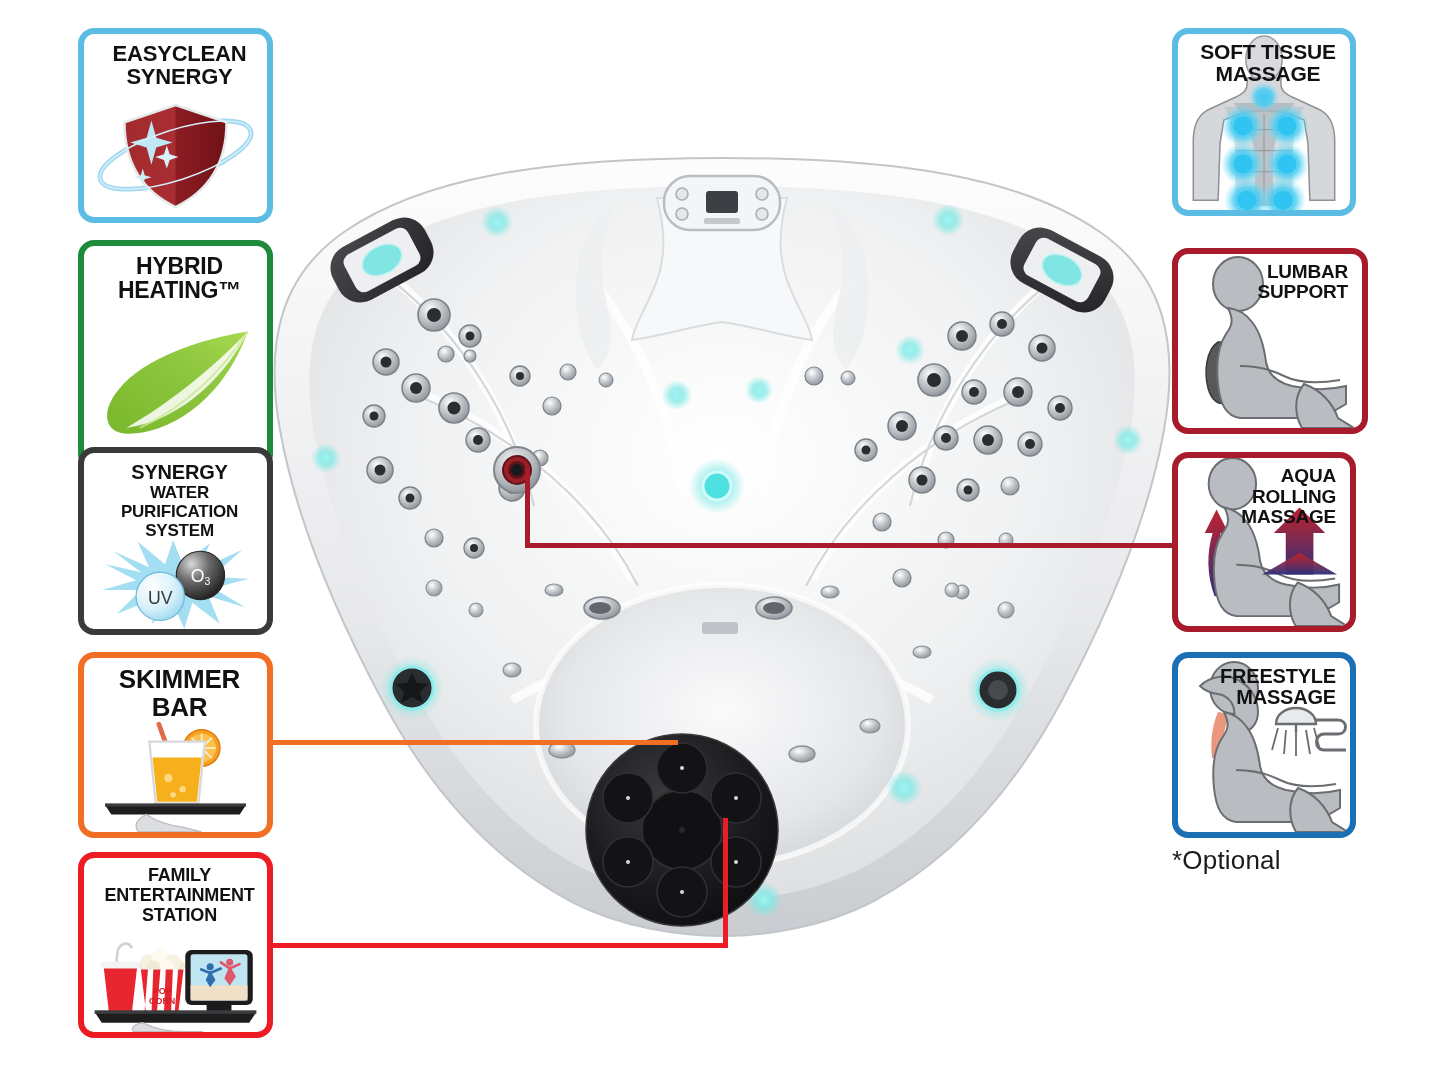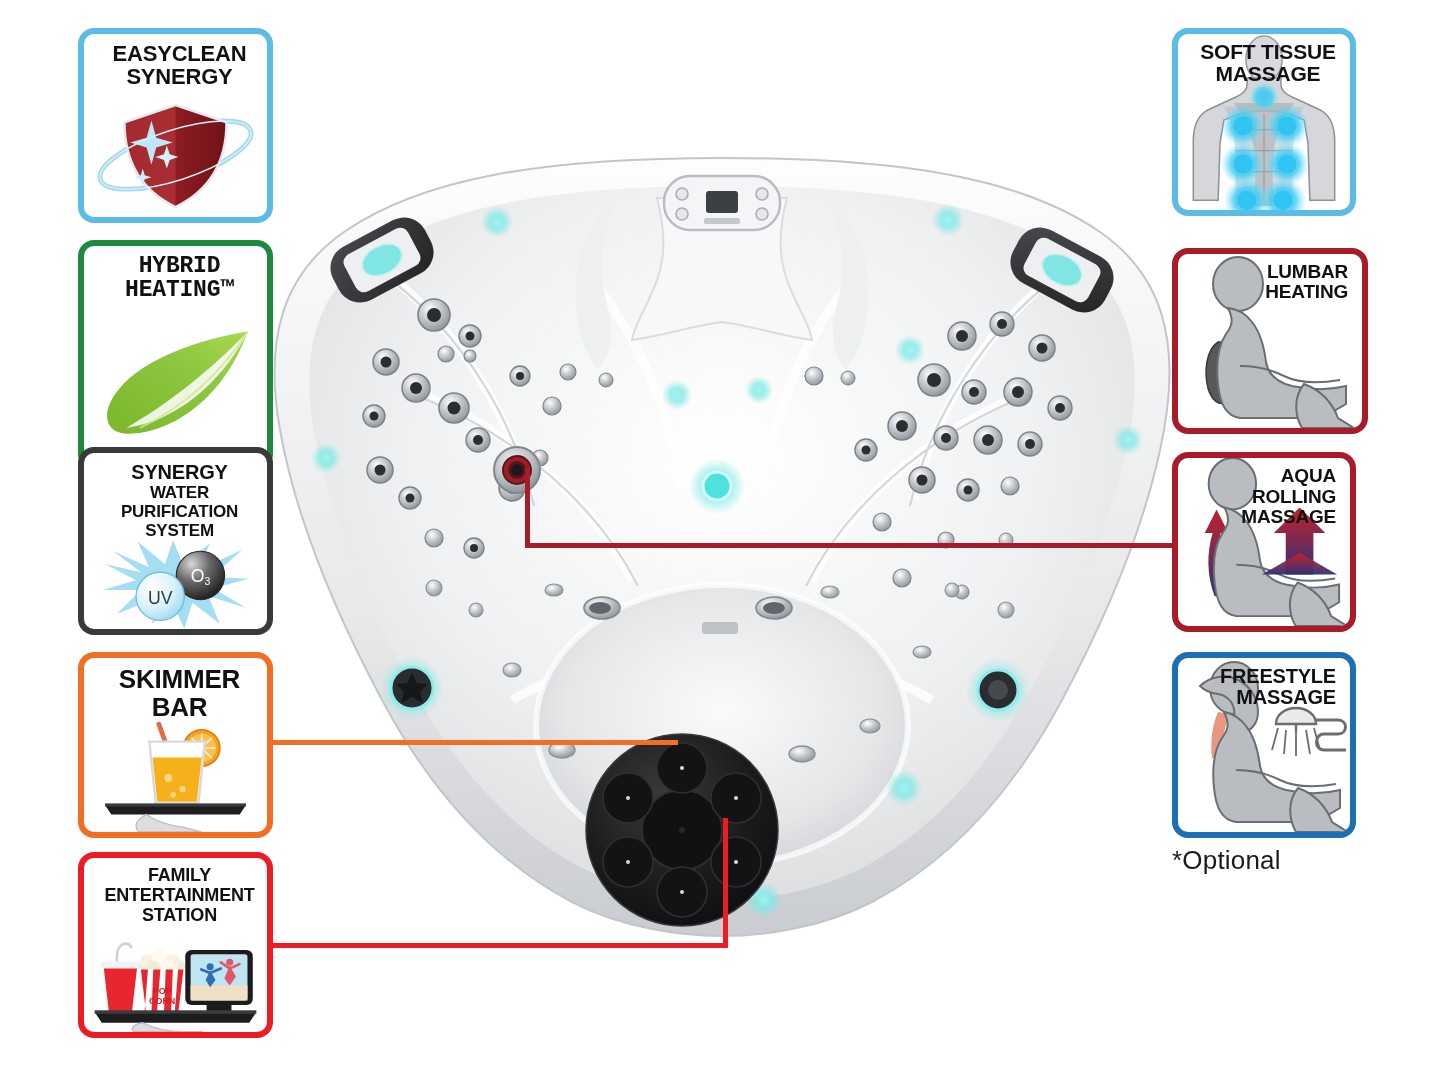--- a/index.html
+++ b/index.html
@@ -366,21 +366,21 @@
         <path d="M95 10 L148 28 C148 72 128 100 95 116 Z" fill="url(#shR)"></path>
         <path d="M95 10 L148 28 C148 72 128 100 95 116 C62 100 42 72 42 28 Z" fill="none" stroke="#e6e9ea" stroke-width="2.6"></path>
         <path d="M70 26 L75 44 L92 49 L75 54 L70 72 L65 54 L48 49 L65 44 Z" fill="#bfe7f6"></path>
         <path d="M86 52 L89 61 L98 64 L89 67 L86 76 L83 67 L74 64 L83 61 Z" fill="#d7f0fa"></path>
         <path d="M61 76 L63 83 L70 85 L63 87 L61 94 L59 87 L52 85 L59 83 Z" fill="#cfecf8"></path>
         <ellipse cx="95" cy="62" rx="82" ry="26" transform="rotate(-18 95 62)" fill="none" stroke="#d4eefa" stroke-width="1.6"></ellipse>
       </svg>
     </div>
   </div>
 
-  <div class="badge" style="left:78px; top:240px; width:195px; height:230px; border-width:6px; border-color:#1E8A3C;font-family:Liberation Mono, monospace;">
+  <div class="badge" style="left:78px; top:240px; width:195px; height:230px; border-width:6px; border-color:#1E8A3C;">
     <div class="title" style="font-size:23px; padding:8px 6px 0;">
       <div>HYBRID</div>
       <div>HEATING™</div>
     </div>
     <div class="art">
       <svg viewBox="0 0 190 120">
         <defs>
           <linearGradient id="lfG" x1="0" y1="1" x2="1" y2="0">
             <stop offset="0%" stop-color="#7ab72b"></stop>
               <stop offset="60%" stop-color="#8dc63f"></stop>
@@ -556,21 +556,21 @@
             <circle cx="110" cy="170" r="10" fill="#2fc4f2"></circle>
           <circle cx="90" cy="62" r="16" fill="url(#mpG)"></circle>
         </g>
       </svg>
     </div>
   </div>
 
   <div class="badge" style="left:1172px; top:248px; width:196px; height:186px; border-width:6px; border-color:#A81B2B;">
     <div class="title" style="font-size:19px; padding:8px 6px 0; position:absolute; right:8px; top:0; text-align:right;">
       <div>LUMBAR</div>
-      <div>HEATING</div>
+      <div>SUPPORT</div>
     </div>
     <div class="art">
       <svg viewBox="0 0 172 174">
         <path d="M34 88 C 22 96 20 118 24 134 C 28 148 36 152 44 148 L44 88 Z" fill="#58585b" stroke="#3c3c3f" stroke-width="1.6"></path>
         <ellipse cx="54" cy="30" rx="25" ry="27" fill="#b9bcc0" stroke="#6a6d71" stroke-width="2"></ellipse>
         <path d="M44 54 C 50 66 48 72 42 80 C 34 92 32 110 34 130 C 36 150 42 162 56 164
                  L122 164 C 136 164 150 158 162 150 L162 132 C 146 136 126 136 108 132
                  C 92 128 84 120 82 108 C 80 92 76 78 68 68 C 62 60 56 56 44 54 Z" fill="#b9bcc0" stroke="#6a6d71" stroke-width="2"></path>
         <path d="M56 112 C 72 112 88 116 100 122 C 112 128 132 130 156 126" fill="none" stroke="#6a6d71" stroke-width="2"></path>
         <path d="M120 130 C 136 136 148 148 154 164 L170 174 L118 174 C 110 160 110 142 120 130 Z" fill="#b9bcc0" stroke="#6a6d71" stroke-width="2"></path>

